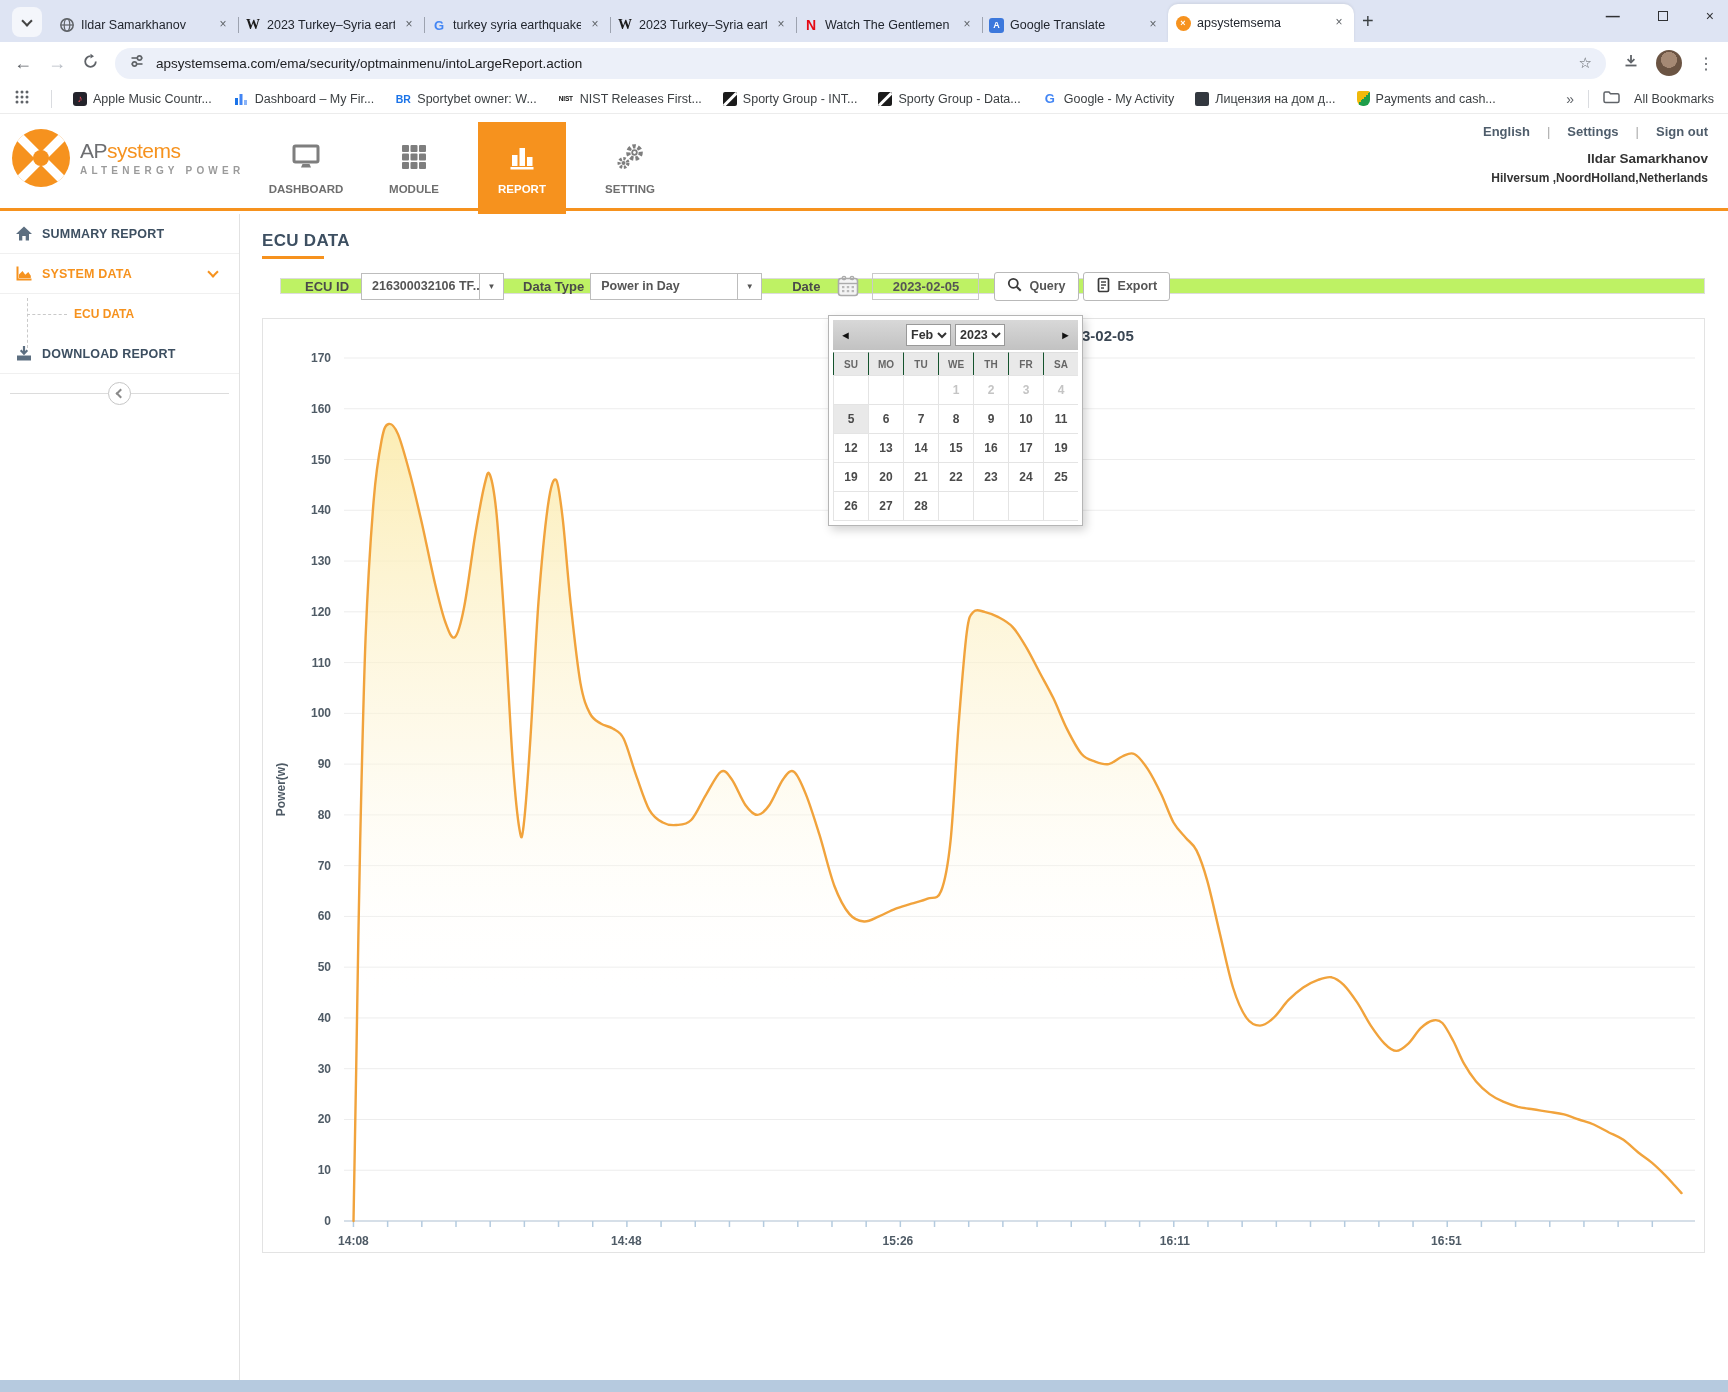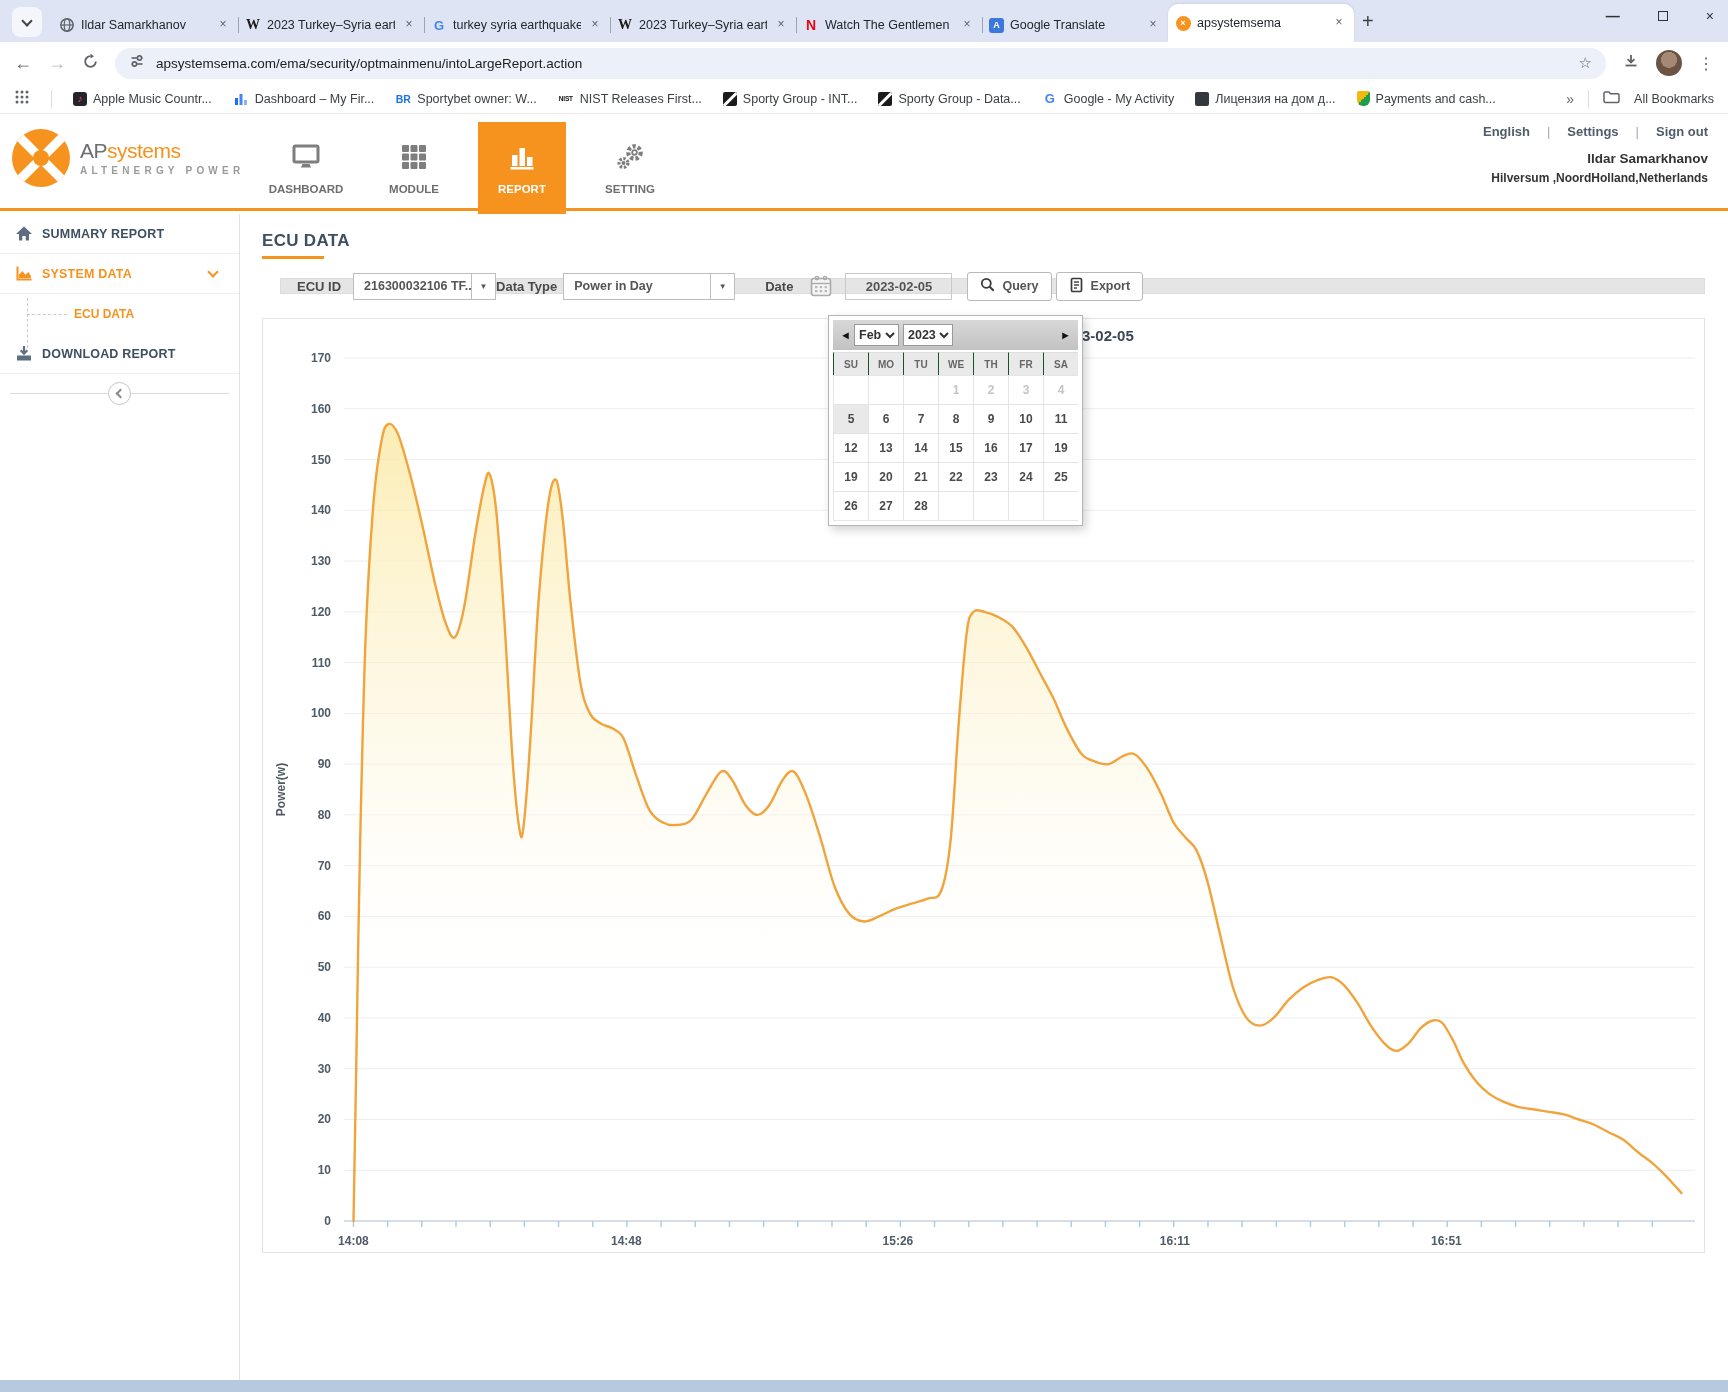--- a/index.html
+++ b/index.html
@@ -86,39 +86,39 @@
 .tree-v{position:absolute;left:27px;top:84px;height:50px;border-left:1px dashed #C9C9C9}
 .tree-h{position:absolute;left:27px;top:100px;width:40px;border-top:1px dashed #C9C9C9}
 .collapse{position:absolute;left:10px;right:10px;top:179px;border-top:1px solid #DCDCDC}
 .collapse .btn{position:absolute;left:50%;top:-12px;margin-left:-12px;width:23px;height:23px;border:1px solid #C6C6C6;border-radius:50%;background:#fff;display:flex;align-items:center;justify-content:center}
 .chev-left{width:7px;height:7px;border-left:2px solid #8A8A8A;border-bottom:2px solid #8A8A8A;transform:rotate(45deg);margin-left:3px}
 
 
 .main{position:absolute;left:241px;top:214px;right:0;bottom:0;background:#fff}
 .page-title{position:absolute;left:21px;top:17px;font-size:17px;font-weight:bold;color:#3D4F61;letter-spacing:.3px}
 .title-underline{position:absolute;left:21px;top:42px;width:62px;height:3px;background:#F6921E}
-.tbar{position:absolute;left:39px;top:64px;width:1425px;height:16px;border:1px solid #DCDCDC;display:flex;align-items:center;padding-left:16px;background:#e5e5e5}
+.tbar{position:absolute;left:39px;top:64px;width:1425px;height:16px;border:1px solid #DCDCDC;display:flex;align-items:center;padding-left:24px;background:#bef264}
 .tb-label{font-size:13px;font-weight:bold;color:#4A4A4A;flex:none}
 .tb-select{height:27px;border:1px solid #BDBDBD;background:#fff;display:flex;align-items:center;font-size:12.5px;font-weight:bold;color:#555;flex:none}
 .tb-select .val{padding:0 10px;flex:1;white-space:nowrap;overflow:hidden}
 .tb-select .arr{width:24px;height:100%;border-left:1px solid #BDBDBD;display:flex;align-items:center;justify-content:center;font-size:8px;color:#555}
 .date-input{width:107px;height:27px;border:1px solid #C9C9C9;font-size:13px;font-weight:bold;color:#555;display:flex;align-items:center;justify-content:center;flex:none}
 .tb-btn{height:29px;border:1px solid #B9B9B9;border-radius:3px;background:#fff;display:flex;align-items:center;gap:7px;padding:0 12px;font-size:12.5px;font-weight:bold;color:#555;flex:none}
 
 .panel{position:absolute;left:21px;top:104px;width:1443px;height:935px;border:1px solid #E3E3E3;background:#fff}
 .chart-title{position:absolute;left:794px;top:8px;font-size:15px;font-weight:bold;color:#3A4653}
 #chart-svg{position:absolute;left:0;top:0}
 .ytick,.xtick{font-size:12px;font-weight:bold;fill:#4F5B66;font-family:"Liberation Sans",sans-serif}
 
 
 .cal{position:absolute;left:587px;top:101px;width:255px;background:#fff;border:1px solid #B5B5B5;box-shadow:3px 4px 9px rgba(0,0,0,.18);padding:4px;z-index:5}
 .cal-head{height:30px;background:linear-gradient(#D8D8D8,#C2C2C2);display:flex;align-items:center;padding:0 7px}
 .cal-arrow{font-size:11px;color:#111;width:14px}
 .cal-next{text-align:right}
-.cal-mid{flex:1;display:flex;gap:4px}
+.cal-mid{flex:1;display:flex;justify-content:center;gap:4px}
 .cal-head select{height:22px;font-size:12.5px;font-weight:bold;color:#333;border:1px solid #999;background:#fff;font-family:"Liberation Sans",sans-serif}
 .cal-grid{display:grid;grid-template-columns:repeat(7,35px);border-right:1px solid #E4E4E4;border-bottom:1px solid #E4E4E4;margin-top:2px}
 .cal-wd{height:23px;background:#E9E9E9;border-left:1px solid #14532d;border-top:1px solid #DFDFDF;font-size:10px;font-weight:bold;color:#666;display:flex;align-items:center;justify-content:center}
 .cal-day{height:29px;border-left:1px solid #E4E4E4;border-top:1px solid #E4E4E4;font-size:12px;font-weight:bold;color:#4A4A4A;display:flex;align-items:center;justify-content:center;background:#fff}
 .cal-day.muted{color:#C4C4C4}
 .cal-day.selected{background:#E9E9E9}
 
 .bottom-bar{position:absolute;left:0;bottom:0;width:1728px;height:12px;background:#B6CADF}
 </style>
 </head>
@@ -394,21 +394,21 @@
 <div class="main">
   <div class="page-title">ECU DATA</div>
   <div class="title-underline"></div>
 
   <div class="tbar">
     <span class="tb-label">ECU ID</span>
     <div class="tb-select" style="width:143px;margin-left:12px">
       <span class="val">216300032106 TF...</span>
       <span class="arr">▼</span>
     </div>
-    <span class="tb-label" style="">Data Type</span>
+    <span class="tb-label" style="margin-left:19px">Data Type</span>
     <div class="tb-select" style="width:172px;margin-left:6px">
       <span class="val">Power in Day</span>
       <span class="arr">▼</span>
     </div>
     <span class="tb-label" style="margin-left:30px">Date</span>
     <span style="margin-left:16px;display:flex">
         <svg width="24" height="24">
           <rect x="2.5" y="4.5" width="19" height="17" rx="2.5" fill="#F4F4F4" stroke="#ABABAB" stroke-width="1.6"></rect>
           <line x1="2.5" y1="9.5" x2="21.5" y2="9.5" stroke="#ABABAB" stroke-width="1.4"></line>
           <circle cx="8" cy="4" r="1.7" fill="none" stroke="#ABABAB" stroke-width="1.3"></circle>

